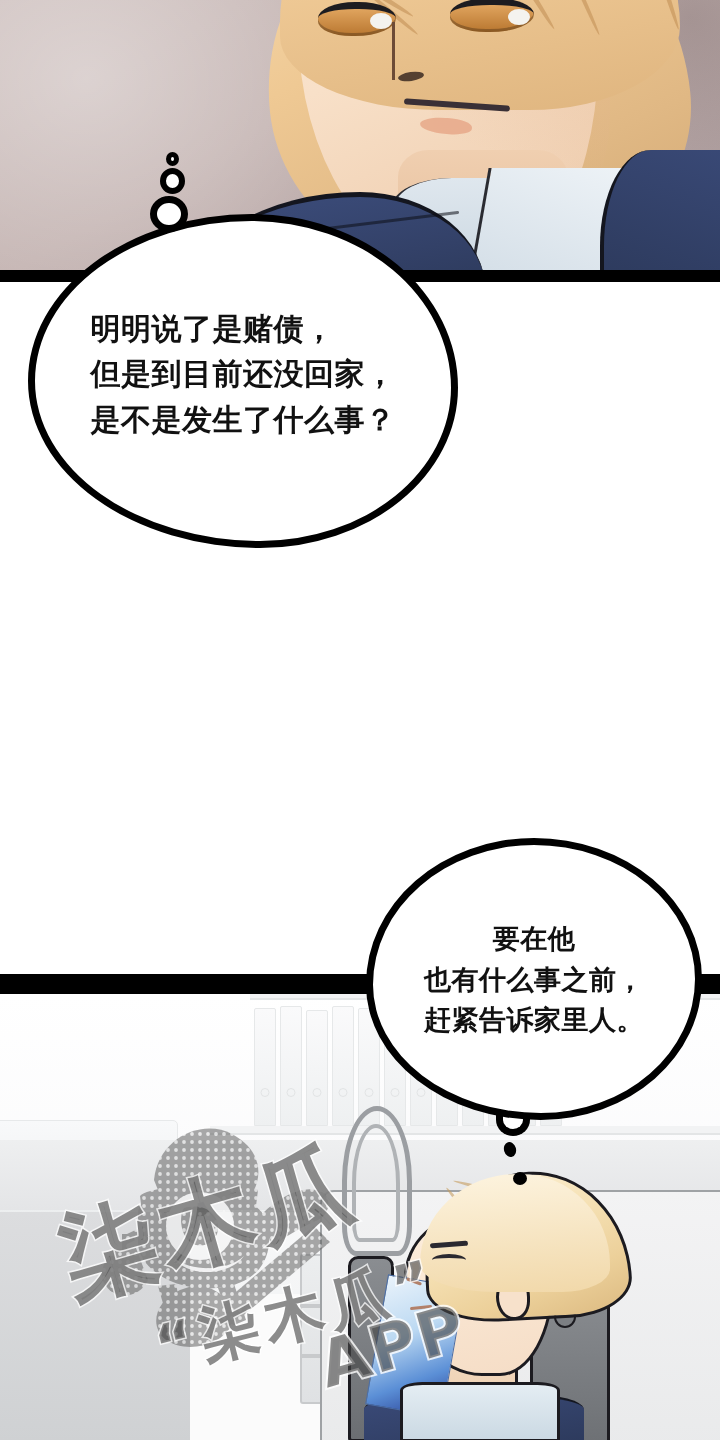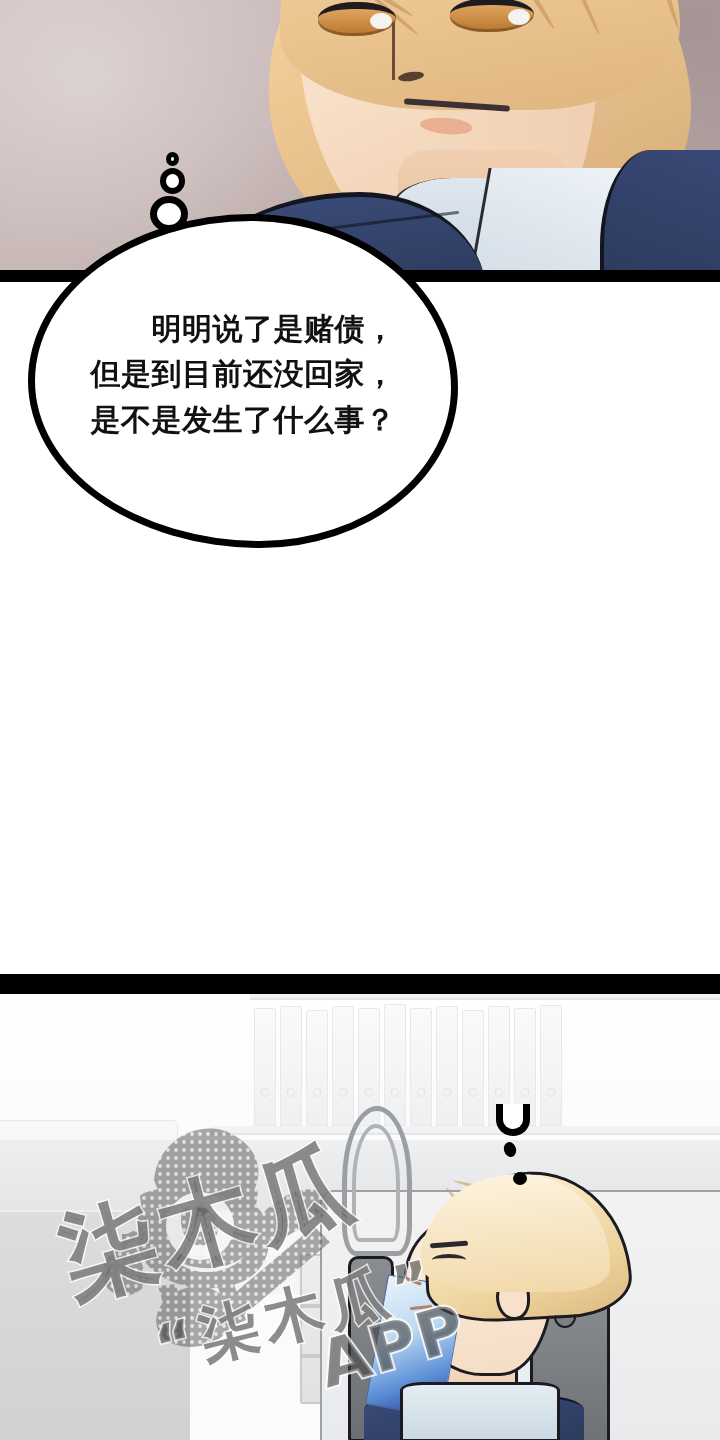--- a/index.html
+++ b/index.html
@@ -118,21 +118,21 @@
 
   
   .bubble1{
     position:absolute; left:28px; top:214px; width:430px; height:334px;
     background:#fff; border:7px solid #000;
     border-radius:52% 48% 46% 54% / 50% 52% 48% 50%;
     z-index:6;
     display:flex; align-items:center; justify-content:center;
   }
   .bubble1 .btext{
-    text-align:right; color:#111; font-size:30px; line-height:1.52;
+    text-align:left; color:#111; font-size:30px; line-height:1.52;
     font-weight:700; letter-spacing:.5px; white-space:pre-line;
     margin-top:-14px;
   }
   .b1-dot-a{
     position:absolute; left:150px; top:196px; width:38px; height:36px;
     background:#fff; border:7px solid #000; border-radius:50%;
     z-index:7;
   }
   .b1-dot-b{
     position:absolute; left:160px; top:168px; width:25px; height:26px;
@@ -580,20 +580,25 @@
     <div class="boy-eye"></div>
     <div class="boy-nose"></div>
     <div class="boy-mouth"></div>
     <div class="boy-suit"></div>
     <div class="boy-collar"></div>
   </div>
 
   <div class="b2-tail"></div>
   <div class="b2-dot-a"></div>
   <div class="b2-dot-b"></div>
+  <div class="bubble2">
+    <div class="btext">要在他
+也有什么事之前，
+赶紧告诉家里人。</div>
+  </div>
 
   <div class="watermark">
     <svg class="wm-mascot" viewBox="0 0 250 230">
       <defs>
         <pattern id="halfdot" width="8" height="8" patternUnits="userSpaceOnUse">
           <rect width="8" height="8" fill="#636363"></rect>
           <circle cx="4" cy="4" r="1.9" fill="#d8d8d8"></circle>
         </pattern>
       </defs>
       <g fill="url(#halfdot)">

